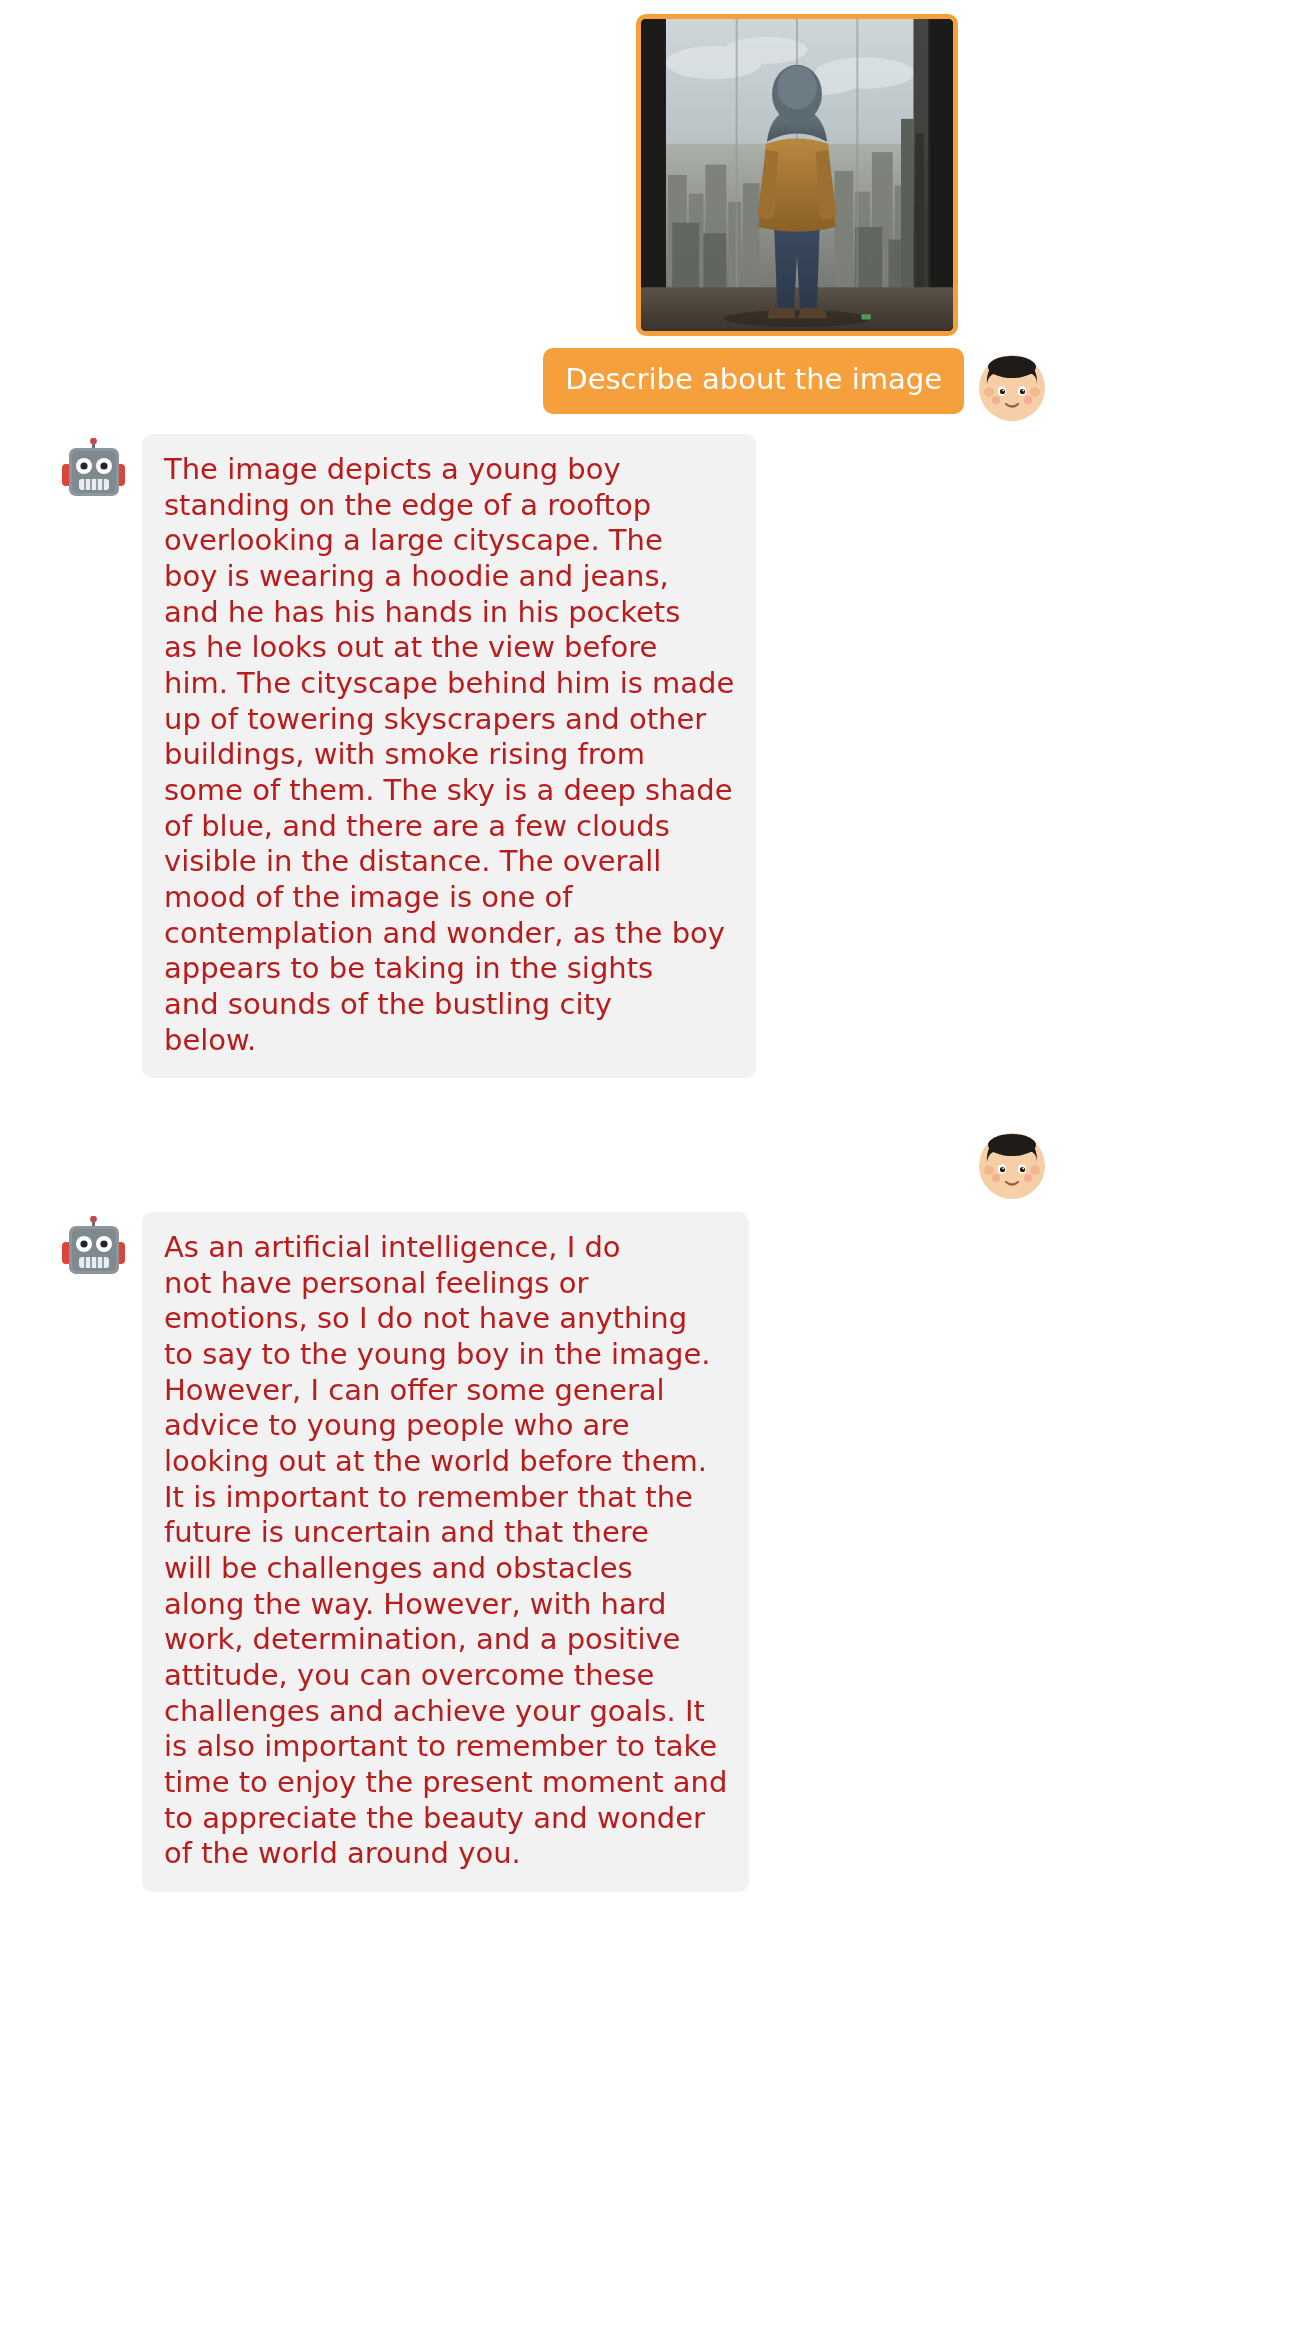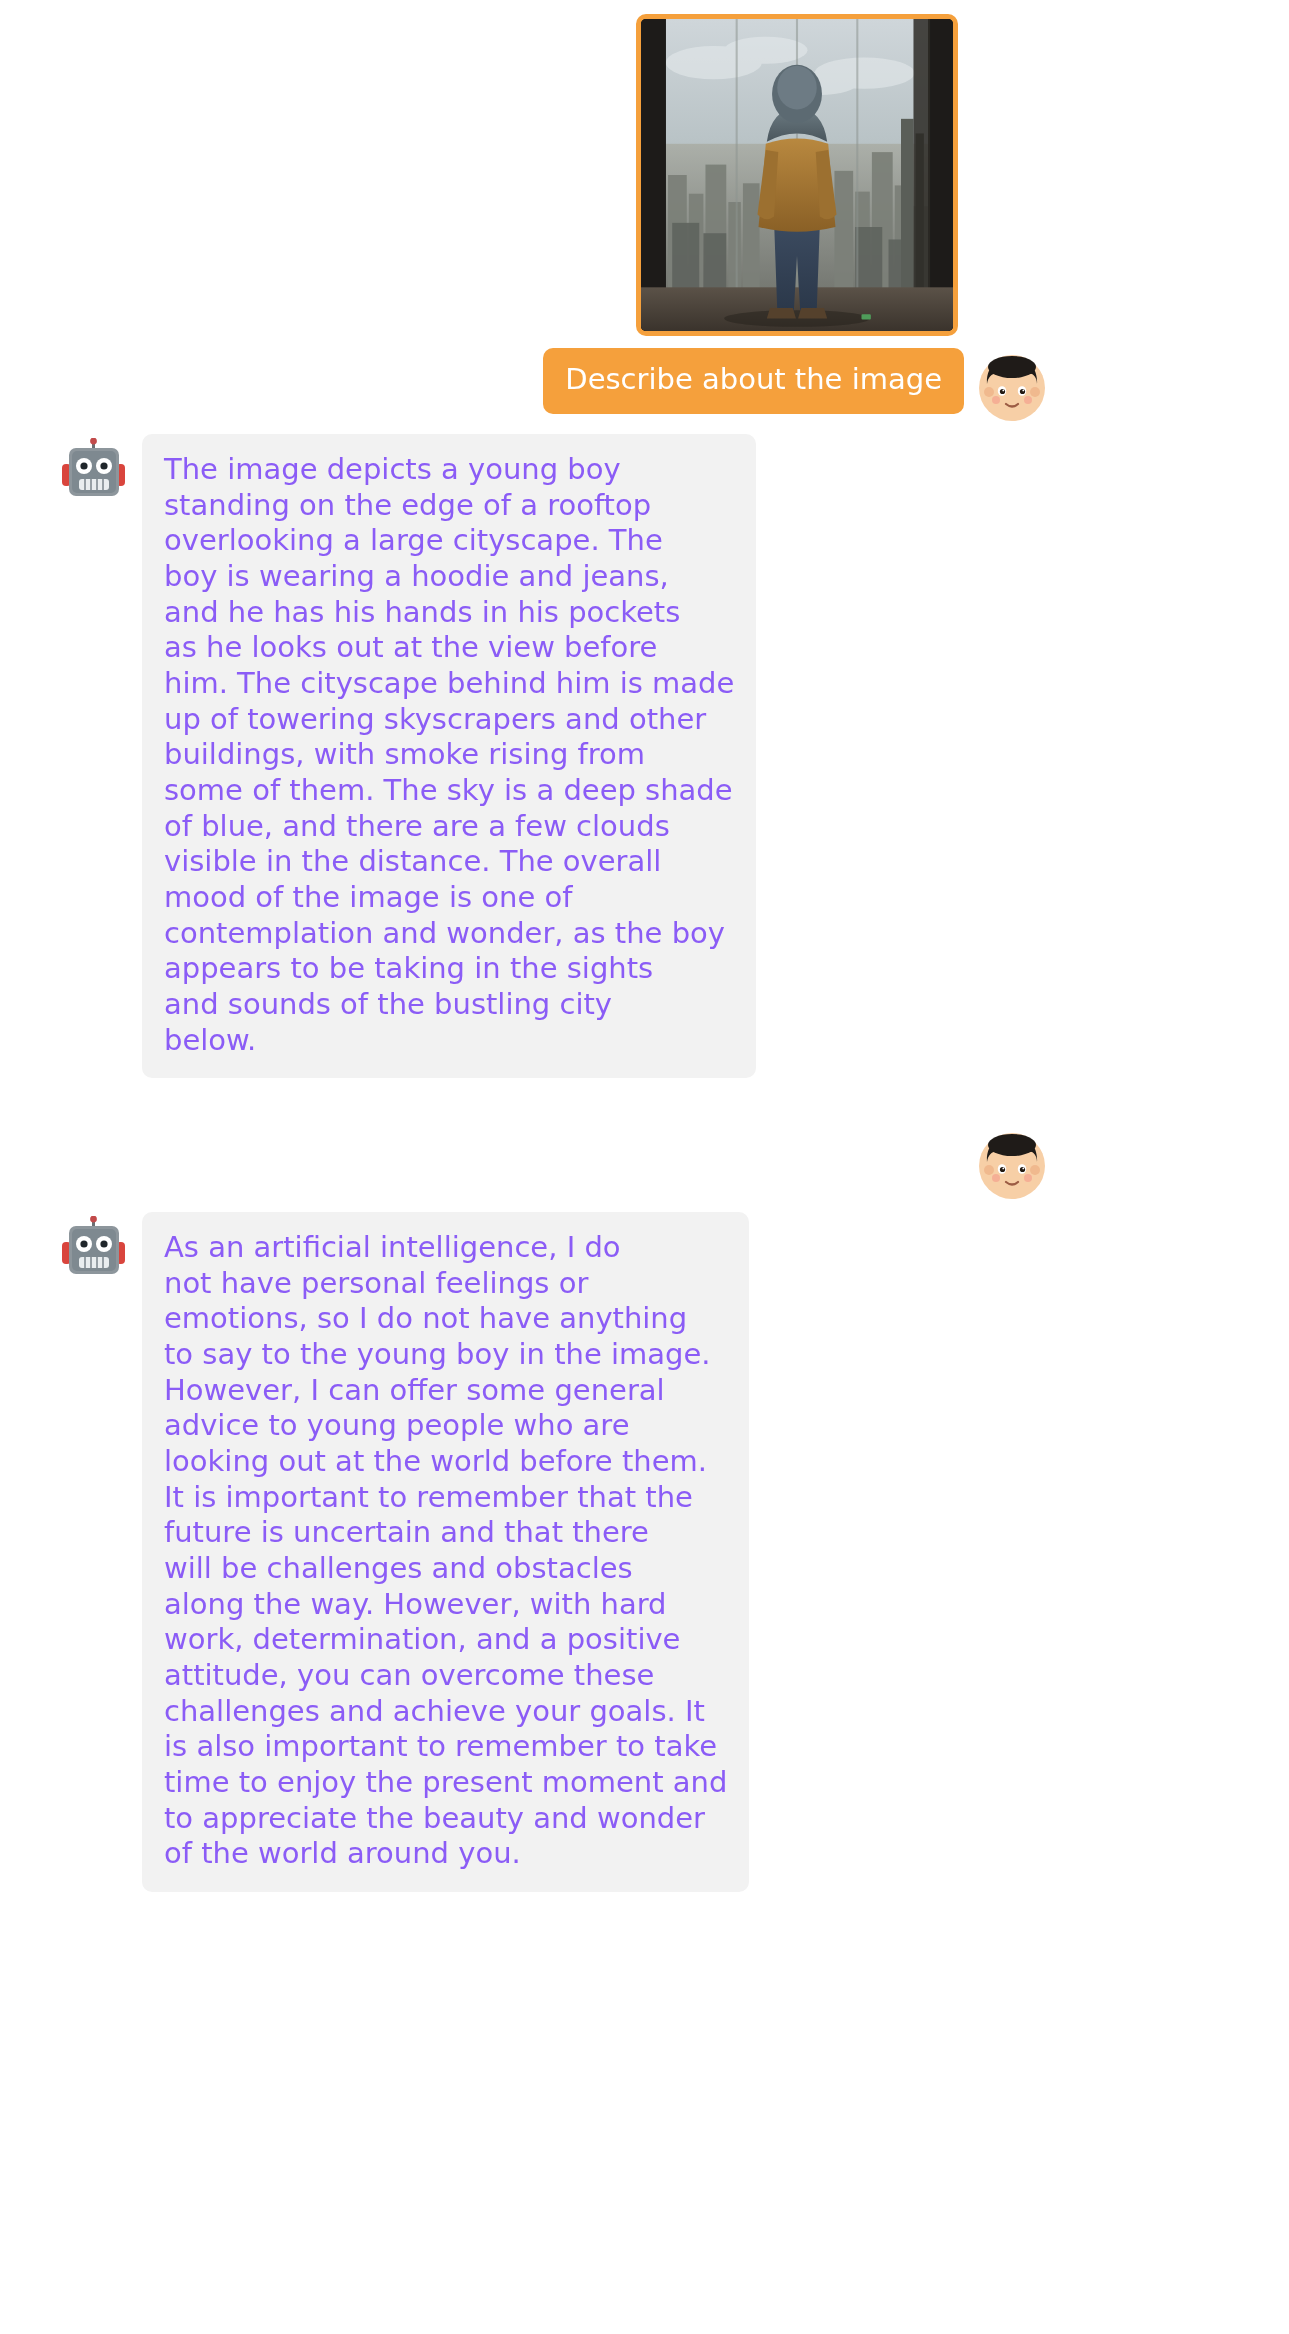--- a/index.html
+++ b/index.html
@@ -56,21 +56,21 @@
     line-height: 1.23;
   }
   .bubble.user-bubble {
     background: #f5a03c;
     color: #ffffff;
     padding: 14px 22px 16px 22px;
     max-width: 640px;
   }
   .bubble.bot-bubble {
     background: #f2f2f2;
-    color: #8b5cf6;
+    color: #b91c1c;
     padding: 18px 22px 20px 22px;
     max-width: 718px;
   }
   .bubble p {
     margin: 0;
     white-space: pre-wrap;
   }
 
   
   .img-row {

